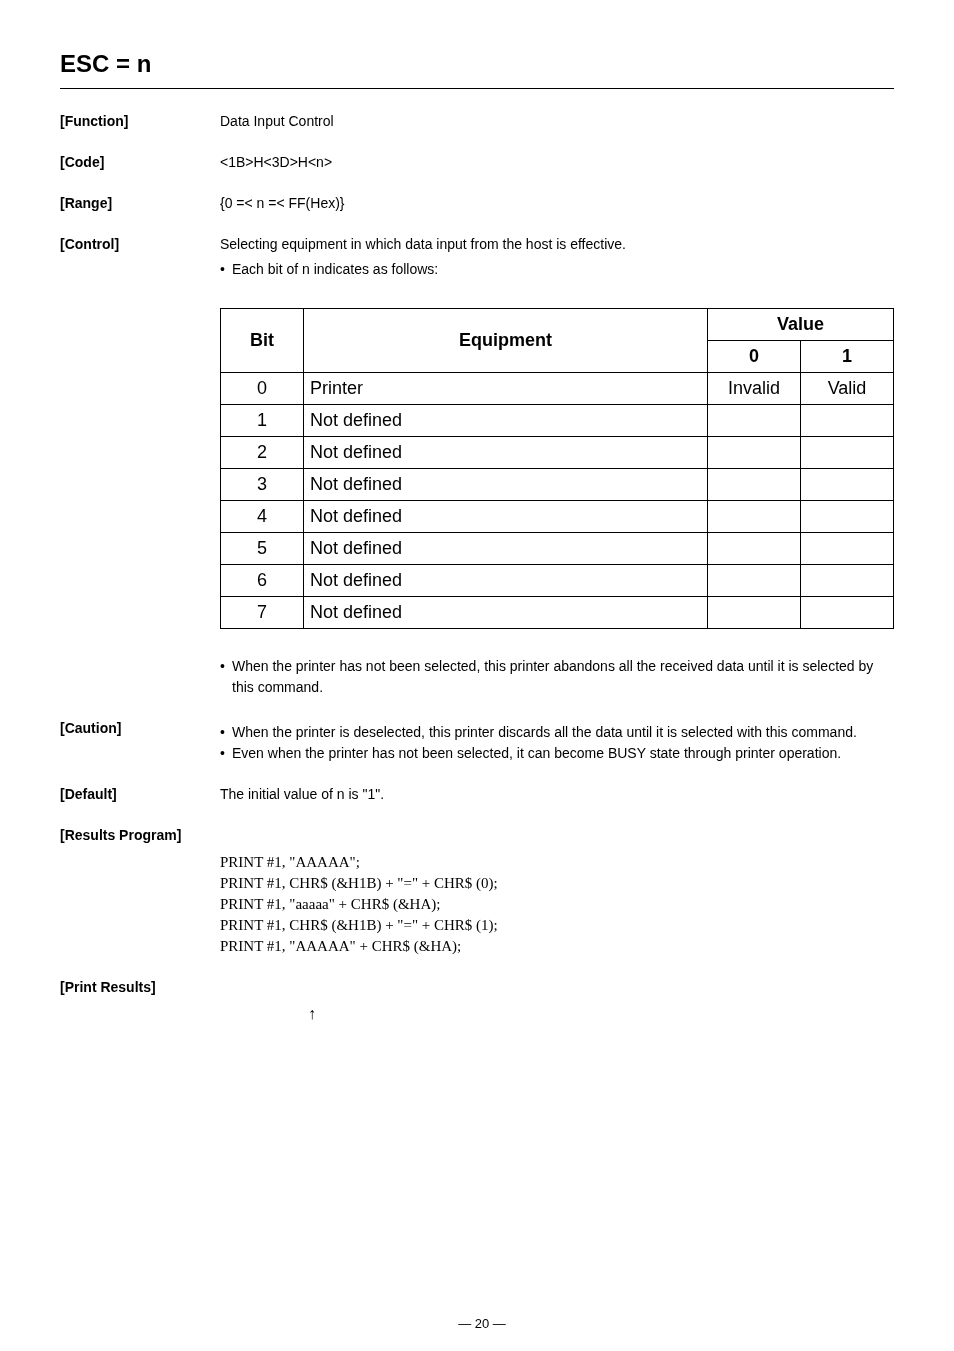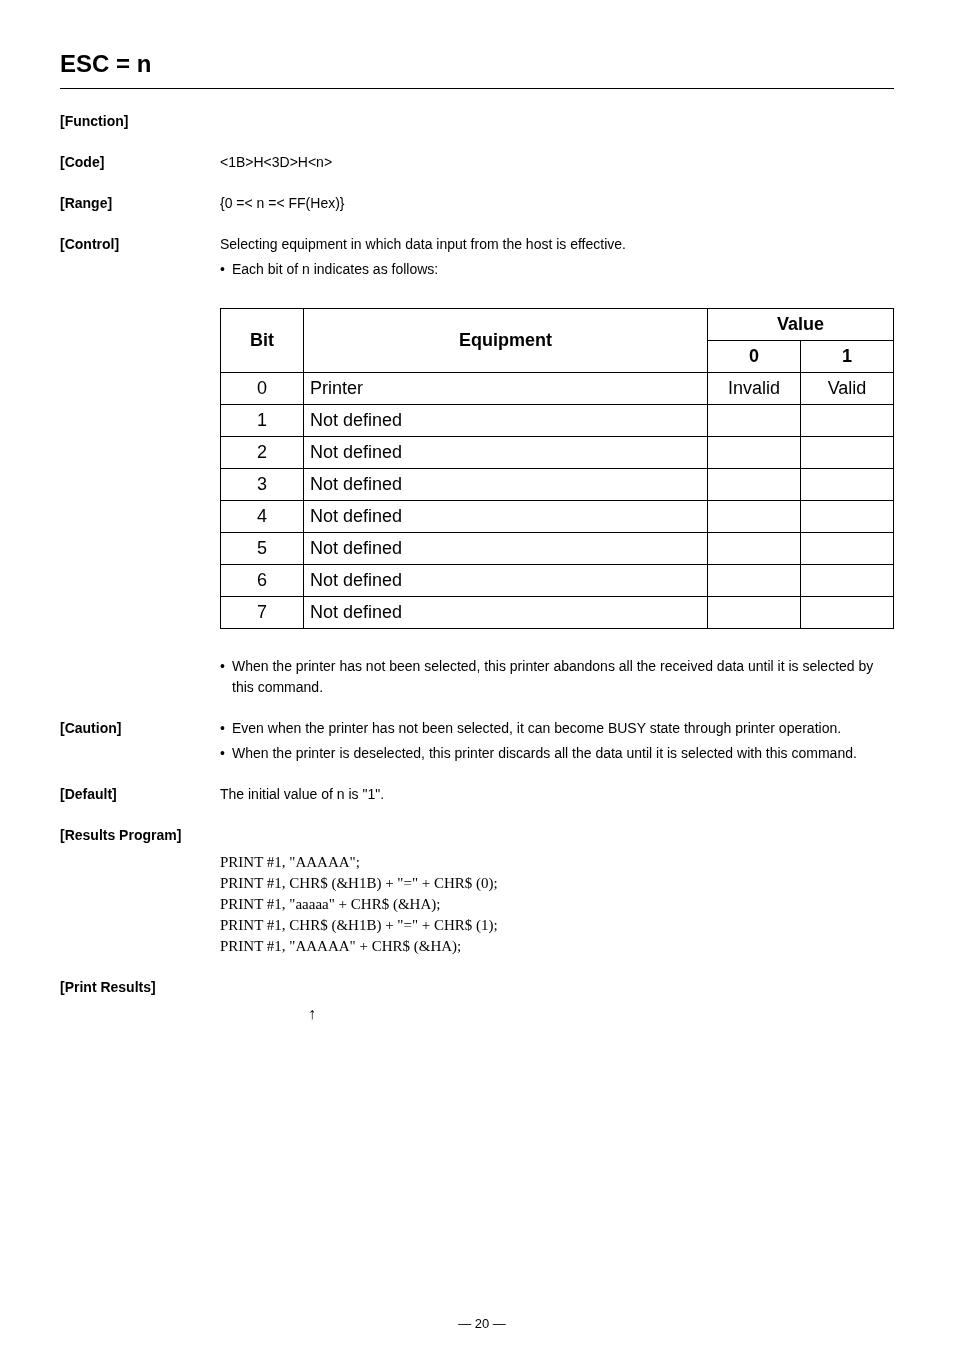--- a/index.html
+++ b/index.html
@@ -103,20 +103,21 @@
   }
 </style>
 </head>
 <body>
 
 <div class="title">ESC = n</div>
 <hr class="hr">
 
 <div class="row">
   <div class="label">[Function]</div>
+  <div class="content">Data Input Control</div>
 </div>
 
 <div class="row">
   <div class="label">[Code]</div>
   <div class="content">&lt;1B&gt;H&lt;3D&gt;H&lt;n&gt;</div>
 </div>
 
 <div class="row">
   <div class="label">[Range]</div>
   <div class="content">{0 =&lt; n =&lt; FF(Hex)}</div>
@@ -190,22 +191,22 @@
     </tbody>
       </table>
 
     <div class="bullet" style="margin-top:27px">When the printer has not been selected, this printer abandons all the received data until it is selected by this command.</div>
   </div>
 </div>
 
 <div class="row">
   <div class="label">[Caution]</div>
   <div class="content">
+    <div class="bullet">When the printer is deselected, this printer discards all the data until it is selected with this command.</div>
     <div class="bullet" style="margin-top:0">Even when the printer has not been selected, it can become BUSY state through printer operation.</div>
-    <div class="bullet">When the printer is deselected, this printer discards all the data until it is selected with this command.</div>
   </div>
 </div>
 
 <div class="row">
   <div class="label">[Default]</div>
   <div class="content">The initial value of n is "1".</div>
 </div>
 
 <div class="row">
   <div class="label">[Results Program]</div>

